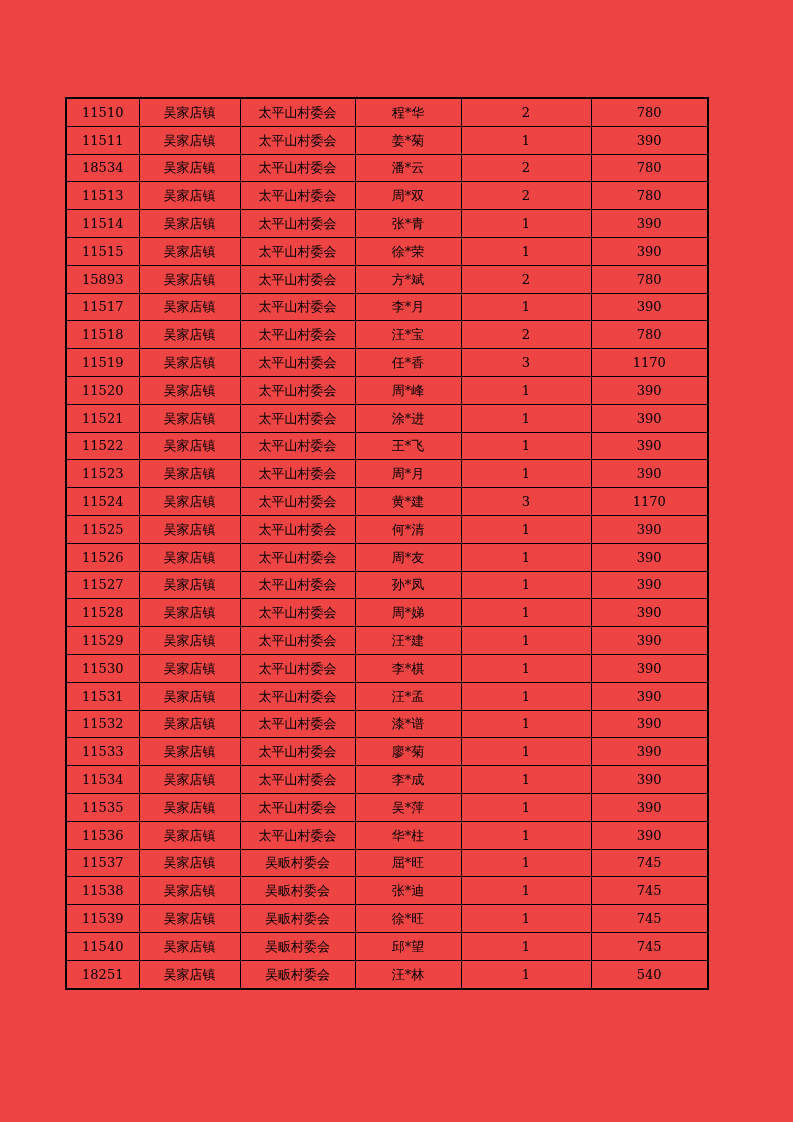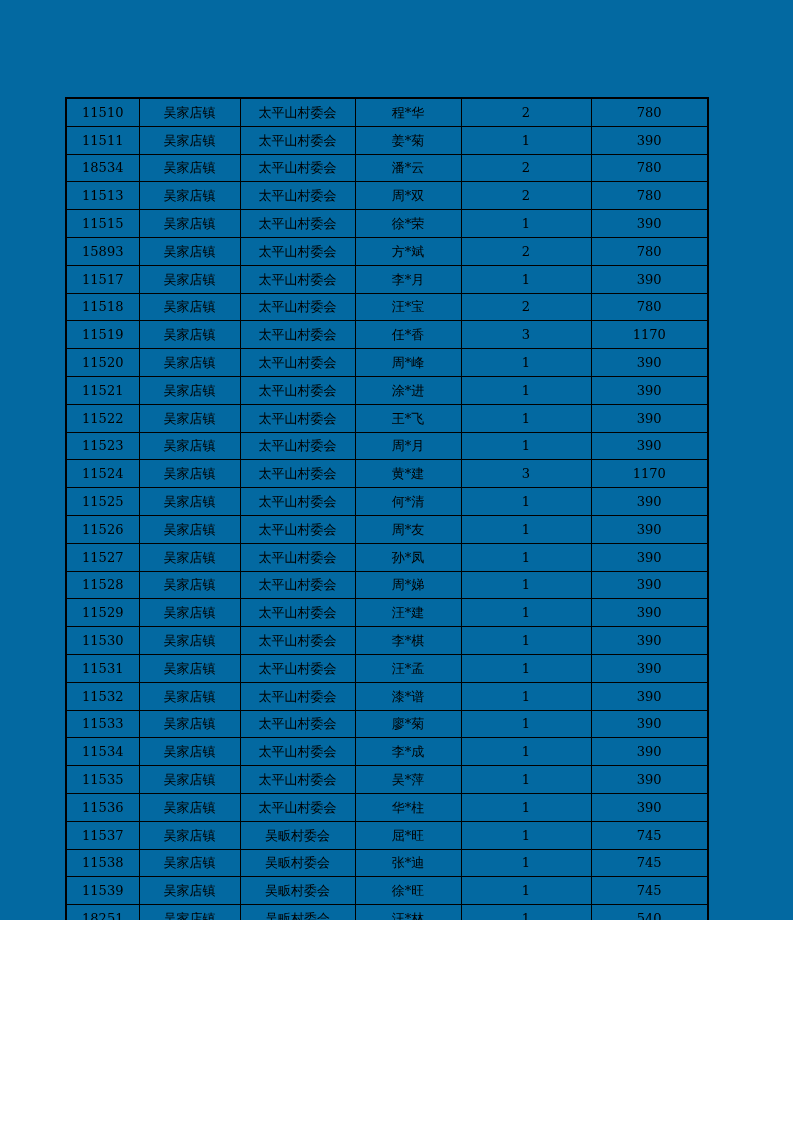--- a/index.html
+++ b/index.html
@@ -3,22 +3,22 @@
 <meta charset="utf-8">
 <style>
   html, body {
     margin: 0;
     padding: 0;
     background: #ffffff;
   }
   .sheet {
     position: relative;
     width: 793px;
-    height: 920px;
-    background: #0369a1;
+    height: 1122px;
+    background: #ef4444;
     overflow: hidden;
     font-family: "DejaVu Serif", "Liberation Serif", serif;
     color: #000000;
   }
   table.records {
     position: absolute;
     left: 65px;
     top: 97px;
     width: 642px;
     border-collapse: collapse;
@@ -83,20 +83,28 @@
         </tr>
         <tr>
           <td>11513</td>
           <td>吴家店镇</td>
           <td>太平山村委会</td>
           <td>周*双</td>
           <td>2</td>
           <td>780</td>
         </tr>
         <tr>
+          <td>11514</td>
+          <td>吴家店镇</td>
+          <td>太平山村委会</td>
+          <td>张*青</td>
+          <td>1</td>
+          <td>390</td>
+        </tr>
+        <tr>
           <td>11515</td>
           <td>吴家店镇</td>
           <td>太平山村委会</td>
           <td>徐*荣</td>
           <td>1</td>
           <td>390</td>
         </tr>
         <tr>
           <td>15893</td>
           <td>吴家店镇</td>
@@ -279,20 +287,28 @@
           <td>吴畈村委会</td>
           <td>张*迪</td>
           <td>1</td>
           <td>745</td>
         </tr>
         <tr>
           <td>11539</td>
           <td>吴家店镇</td>
           <td>吴畈村委会</td>
           <td>徐*旺</td>
+          <td>1</td>
+          <td>745</td>
+        </tr>
+        <tr>
+          <td>11540</td>
+          <td>吴家店镇</td>
+          <td>吴畈村委会</td>
+          <td>邱*望</td>
           <td>1</td>
           <td>745</td>
         </tr>
         <tr>
           <td>18251</td>
           <td>吴家店镇</td>
           <td>吴畈村委会</td>
           <td>汪*林</td>
           <td>1</td>
           <td>540</td>

